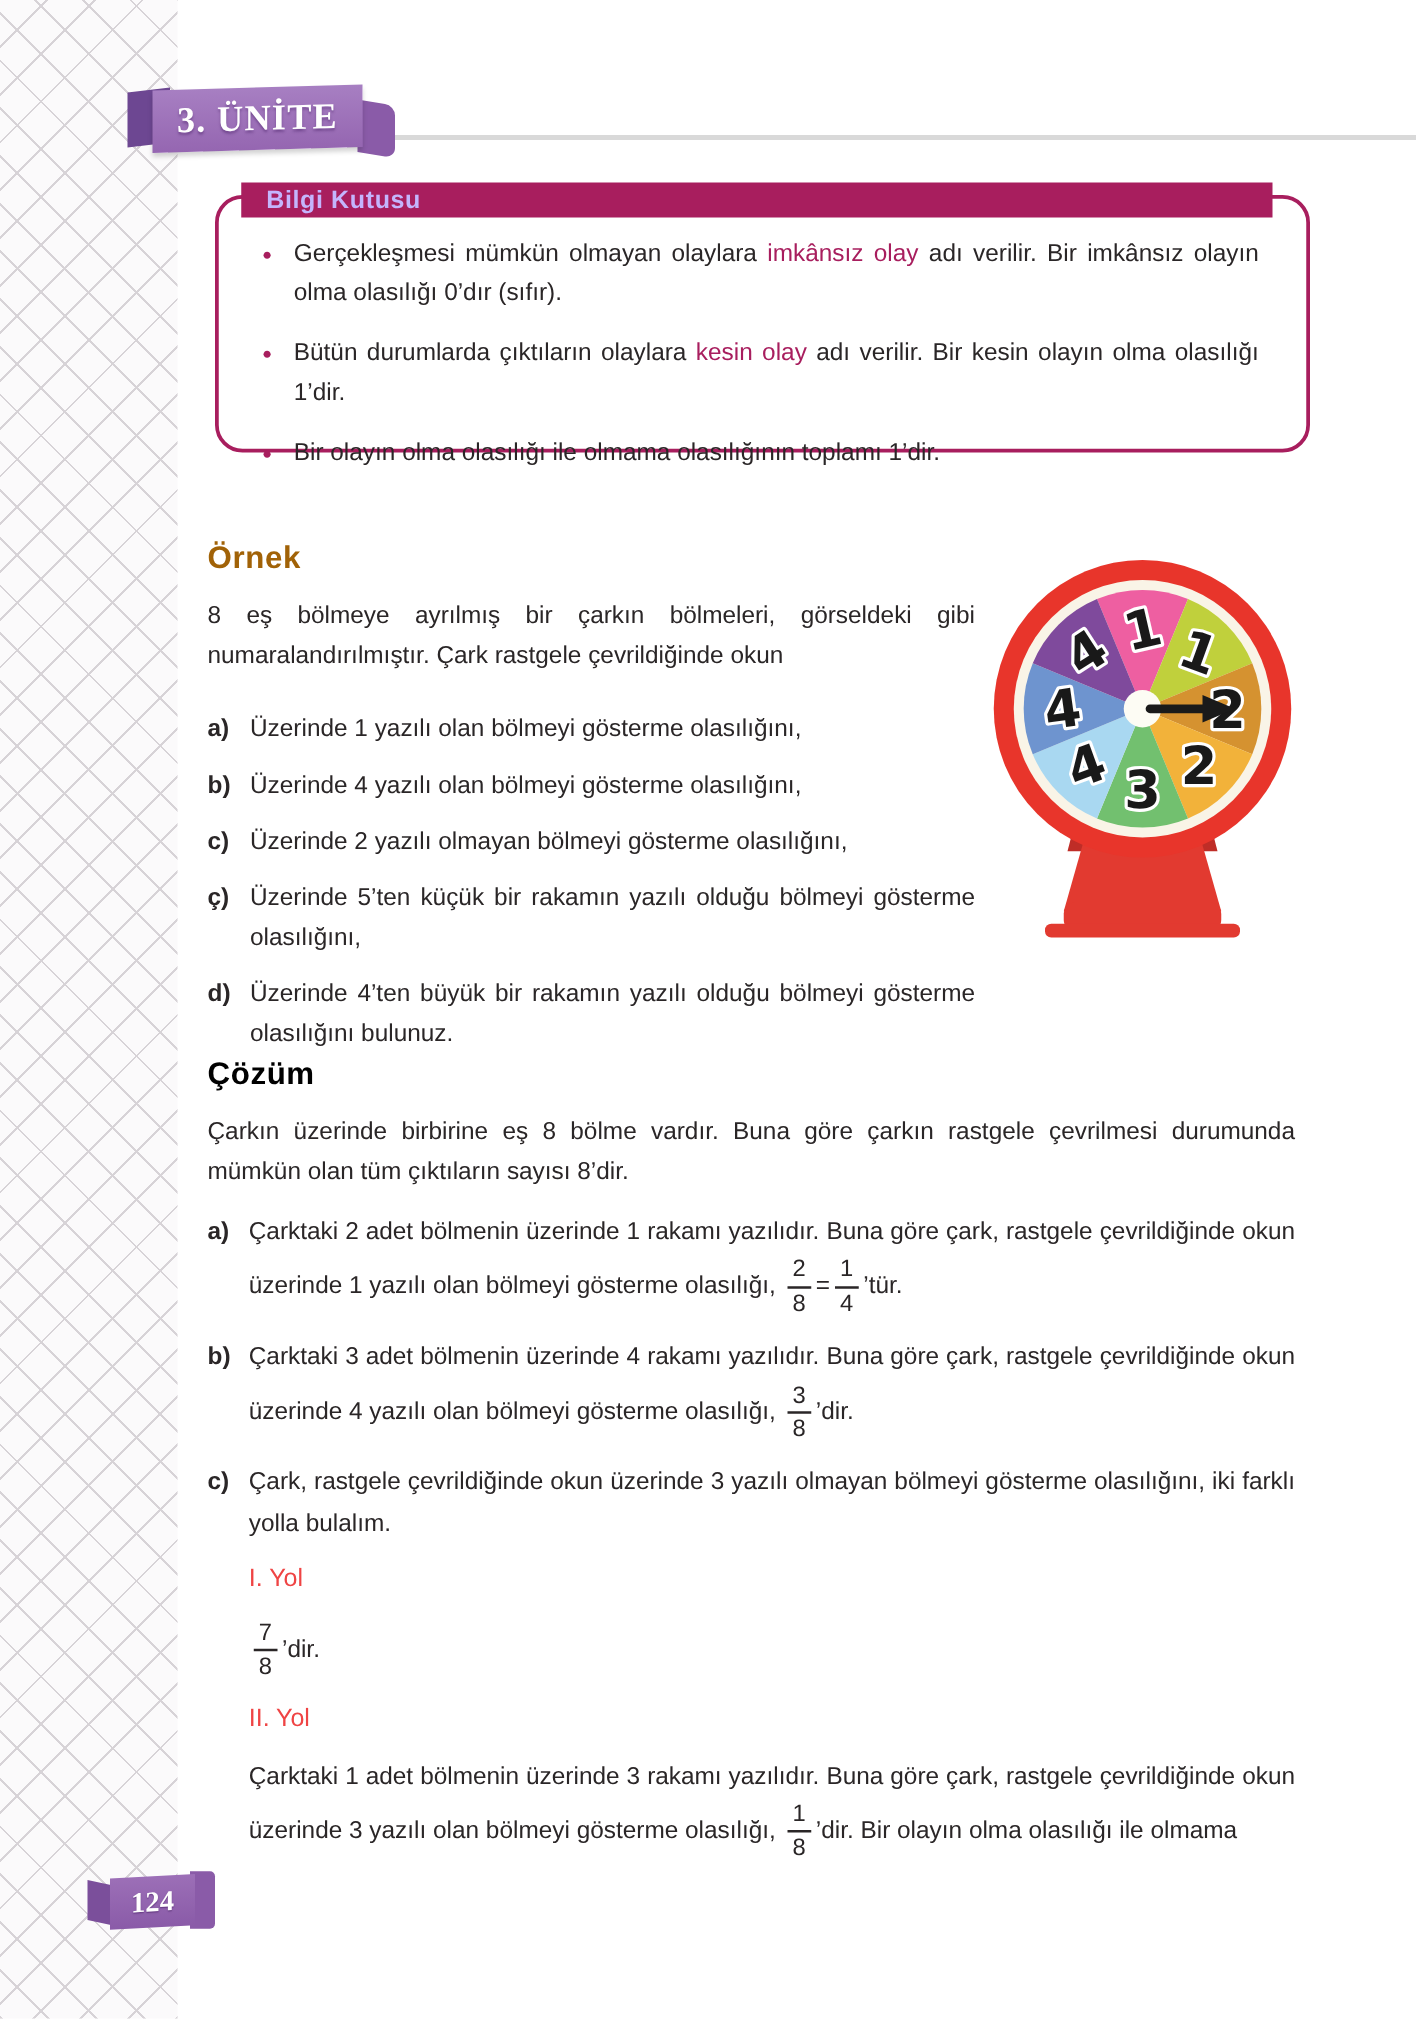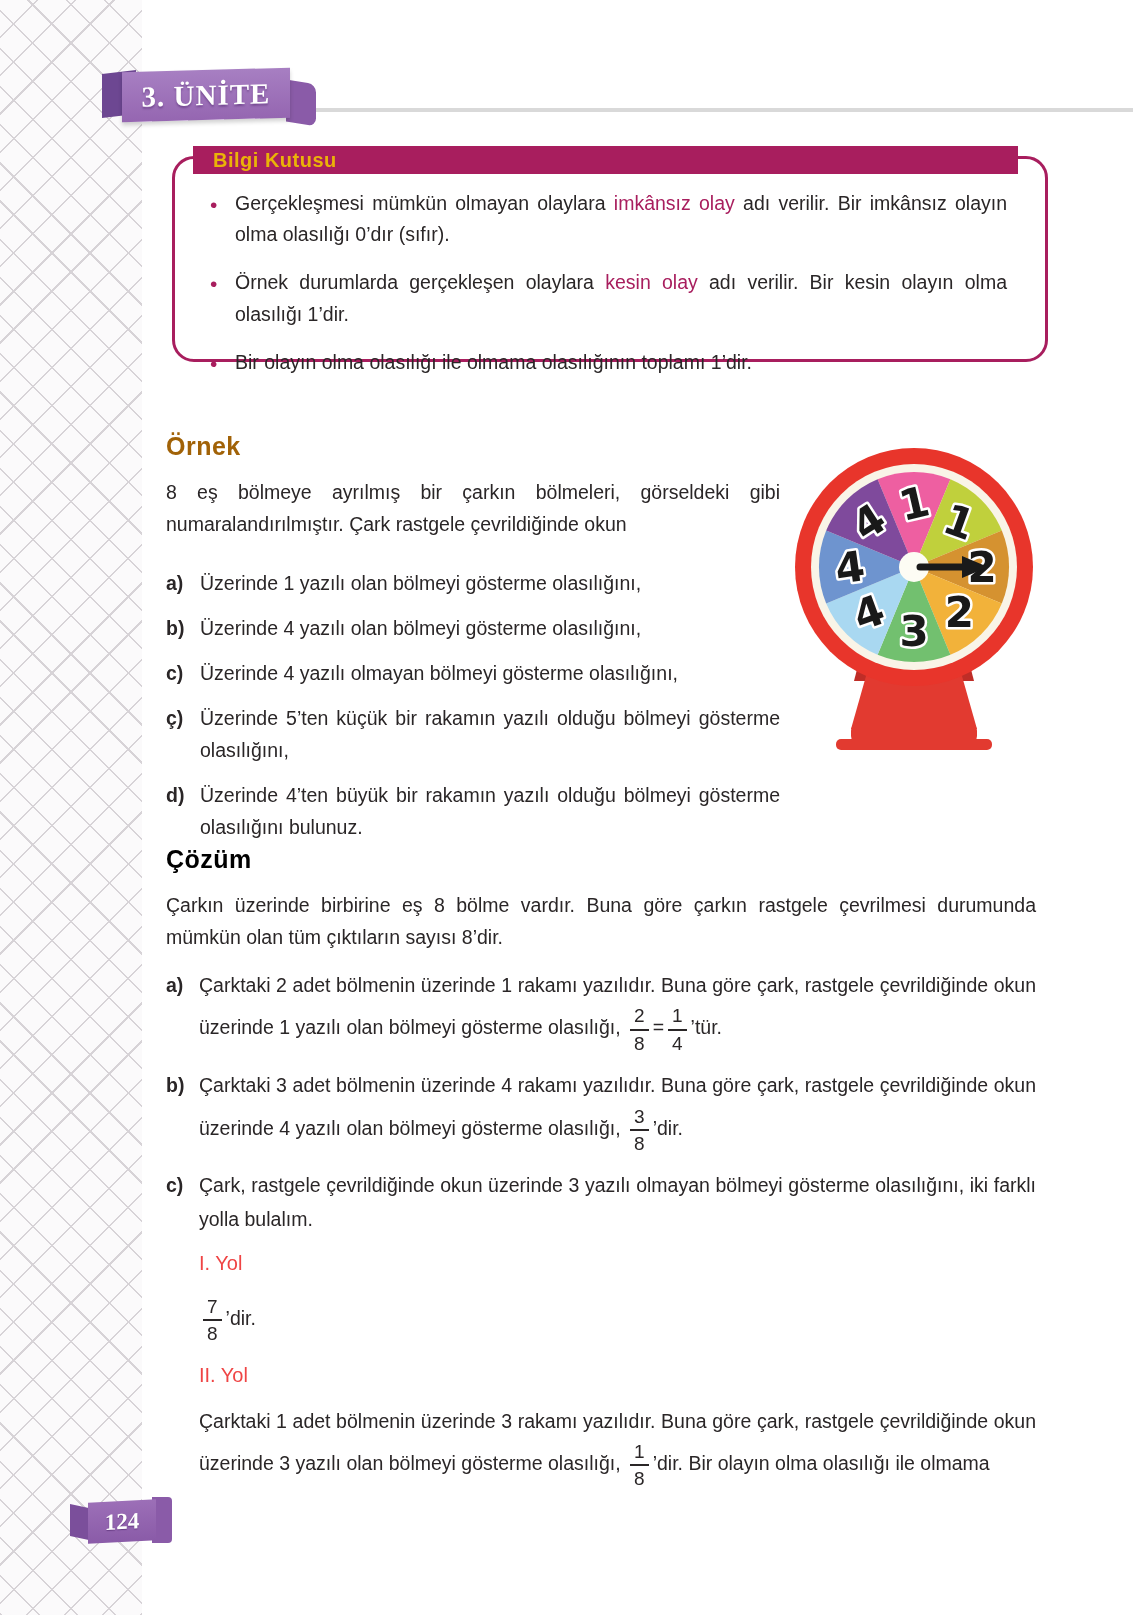--- a/index.html
+++ b/index.html
@@ -28,21 +28,21 @@
               display: flex; align-items: center; justify-content: center; box-shadow: 0 3px 4px rgba(0,0,0,.18); }
   .ur-main span { color: #fff; font-family: "Liberation Serif", serif; font-weight: bold; font-size: 29px;
                   letter-spacing: 1px; text-shadow: 0 2px 2px rgba(60,20,90,.4); }
   .ur-right { position: absolute; left: 186px; top: 16px; width: 30px; height: 42px; background: #8a5ba8;
               transform: skewY(9deg); border-radius: 0 8px 8px 0; }
 
   
   .info-box   { position: absolute; left: 172px; top: 156px; width: 876px; height: 206px;
                 border: 3.5px solid #a81e5e; border-radius: 22px; background: #fff; }
   .info-title { position: absolute; left: 193px; top: 146px; width: 825px; height: 28px;
-                background: #a81e5e; color: #eab308; z-index: 2;
+                background: #a81e5e; color: #c4b5fd; z-index: 2;
                 display: flex; align-items: center; padding-left: 20px;
                 font-size: 20px; font-weight: bold; letter-spacing: .5px; }
   .info-content { position: absolute; left: 205px; top: 188px; width: 802px; z-index: 3; }
   .bullets { list-style: none; }
   .bullets li { position: relative; padding-left: 30px; margin-bottom: 17px;
                 text-align: justify; font-size: 19.5px; line-height: 1.6; }
   .bullets li::before { content: "•"; position: absolute; left: 5px; top: 0; color: #a81e5e; font-size: 21px; }
   .term { color: #a81e5e; font-weight: normal; }
 
   
@@ -95,31 +95,31 @@
     </div>
   </div>
 
   <div class="info-title">
     <span>Bilgi Kutusu</span>
   </div>
   <div class="info-box"></div>
   <div class="info-content">
     <ul class="bullets">
       <li><span>Gerçekleşmesi mümkün olmayan olaylara </span><span class="term">imkânsız olay</span><span> adı verilir. Bir imkânsız olayın olma olasılığı 0’dır (sıfır).</span></li>
-      <li><span>Örnek durumlarda gerçekleşen olaylara </span><span class="term">kesin olay</span><span> adı verilir. Bir kesin olayın olma olasılığı 1’dir.</span></li>
+      <li><span>Bütün durumlarda çıktıların olaylara </span><span class="term">kesin olay</span><span> adı verilir. Bir kesin olayın olma olasılığı 1’dir.</span></li>
       <li><span>Bir olayın olma olasılığı ile olmama olasılığının toplamı 1’dir.</span><span class="term"></span><span></span></li>
     </ul>
   </div>
 
   <div class="example">
     <div class="h-ornek">Örnek</div>
     <p class="intro">8 eş bölmeye ayrılmış bir çarkın bölmeleri, görseldeki gibi numaralandırılmıştır. Çark rastgele çevrildiğinde okun</p>
     <div class="ex-item"><span class="lbl">a)</span><span>Üzerinde 1 yazılı olan bölmeyi gösterme olasılığını,</span></div>
     <div class="ex-item"><span class="lbl">b)</span><span>Üzerinde 4 yazılı olan bölmeyi gösterme olasılığını,</span></div>
-    <div class="ex-item"><span class="lbl">c)</span><span>Üzerinde 4 yazılı olmayan bölmeyi gösterme olasılığını,</span></div>
+    <div class="ex-item"><span class="lbl">c)</span><span>Üzerinde 2 yazılı olmayan bölmeyi gösterme olasılığını,</span></div>
     <div class="ex-item"><span class="lbl">ç)</span><span>Üzerinde 5’ten küçük bir rakamın yazılı olduğu bölmeyi gösterme olasılığını,</span></div>
     <div class="ex-item"><span class="lbl">d)</span><span>Üzerinde 4’ten büyük bir rakamın yazılı olduğu bölmeyi gösterme olasılığını bulunuz.</span></div>
   </div>
 
   <div class="spinner">
     <svg viewBox="-132 -130 264 315">
 
       <g>
         <path d="M-50,75 L50,75 L60,114 L-60,114 Z" fill="#bf2d27"></path>
         <path d="M-44,95 L44,95 L63,162 L-63,162 Z" fill="#e23a30"></path>

